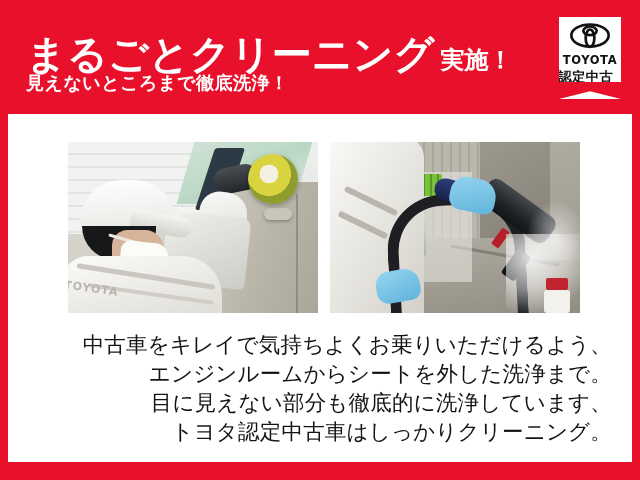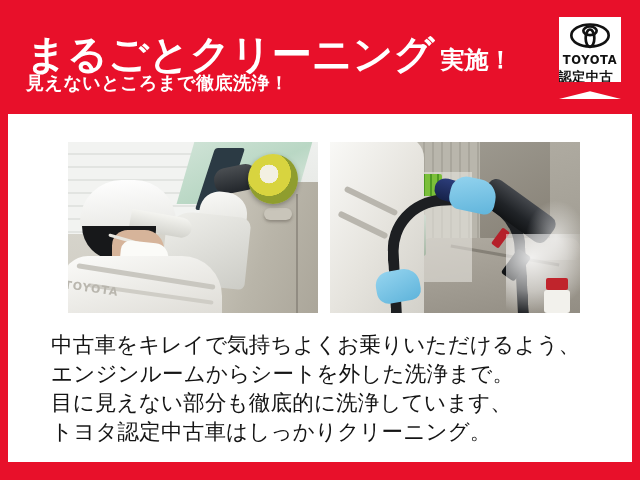--- a/index.html
+++ b/index.html
@@ -283,21 +283,21 @@
     position:absolute;left:216px;top:136px;width:22px;height:12px;
     background:#c0242c;border-radius:2px;
   }
   #photo-interior .whitecuff{
     position:absolute;left:214px;top:148px;width:26px;height:23px;
     background:#f2f1ec;border-radius:3px;
   }
 
   
   #body-copy{
-    position:absolute;left:43px;top:216px;width:540px;
+    position:absolute;left:64px;top:216px;width:540px;text-align:right;
   }
   .copy-line{
     color:#141414;font-size:21.5px;line-height:29px;
     letter-spacing:0.2px;white-space:nowrap;
   }
 </style>
 </head>
 <body>
 
 <div id="banner">

